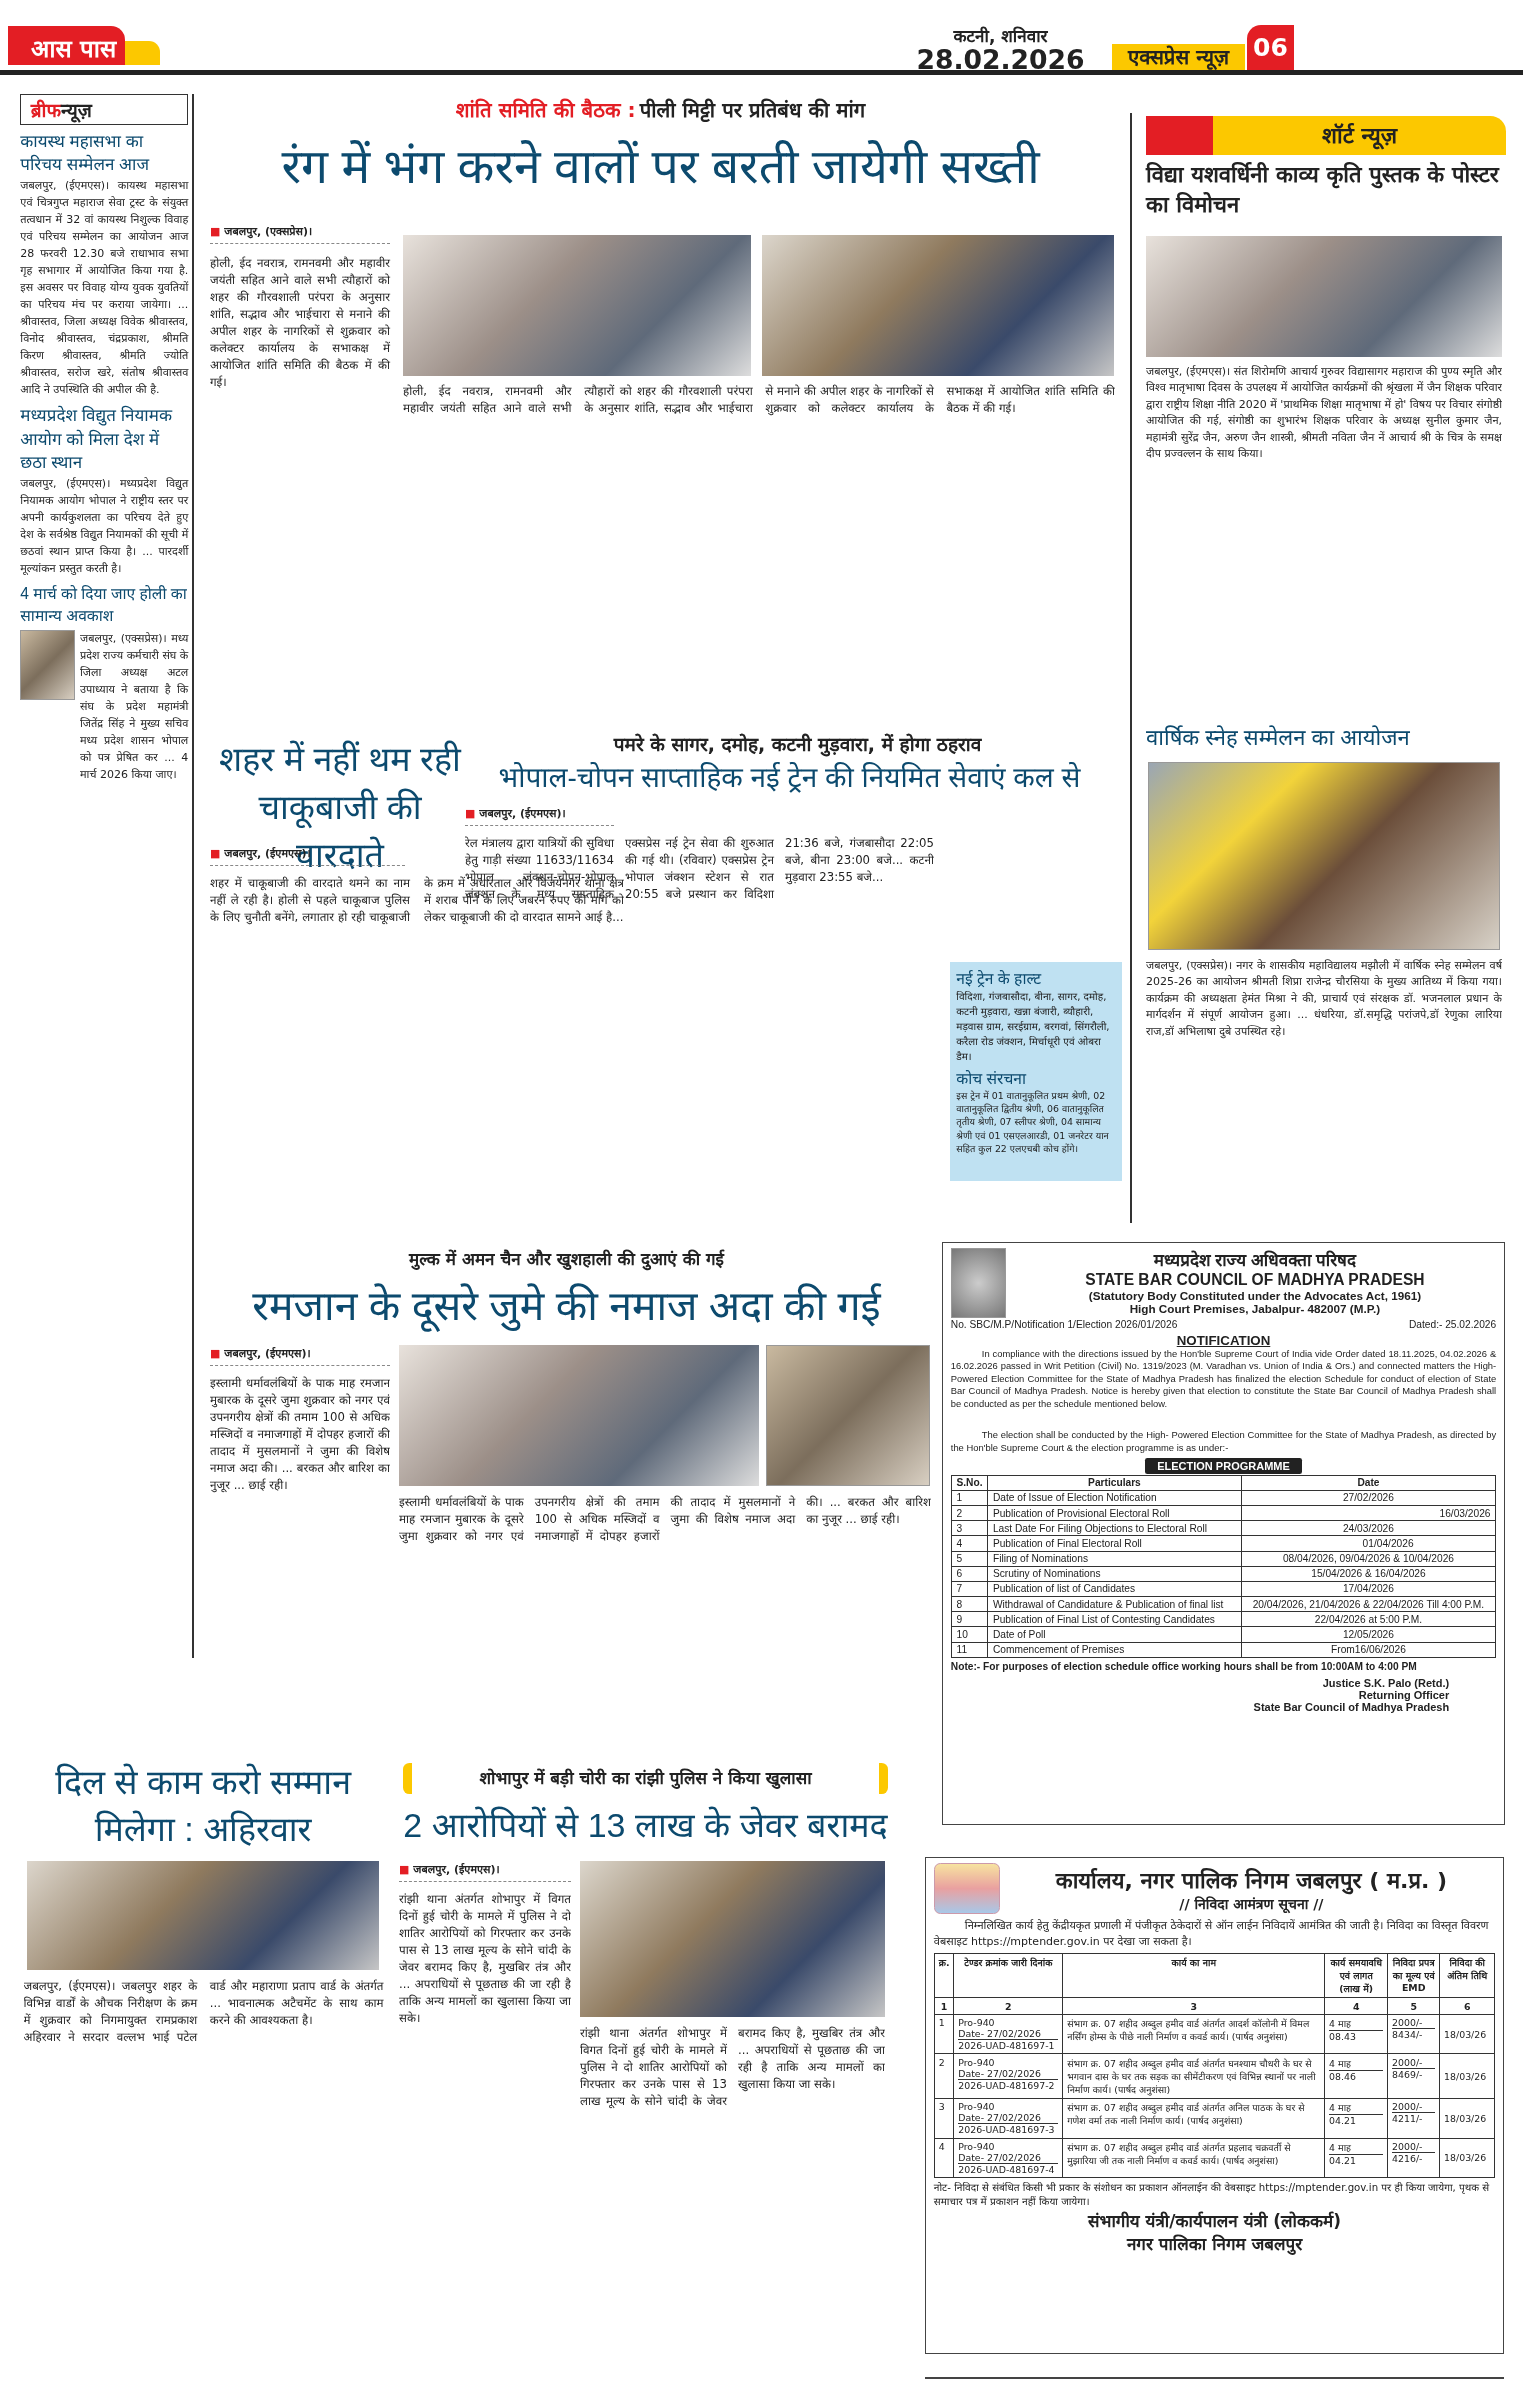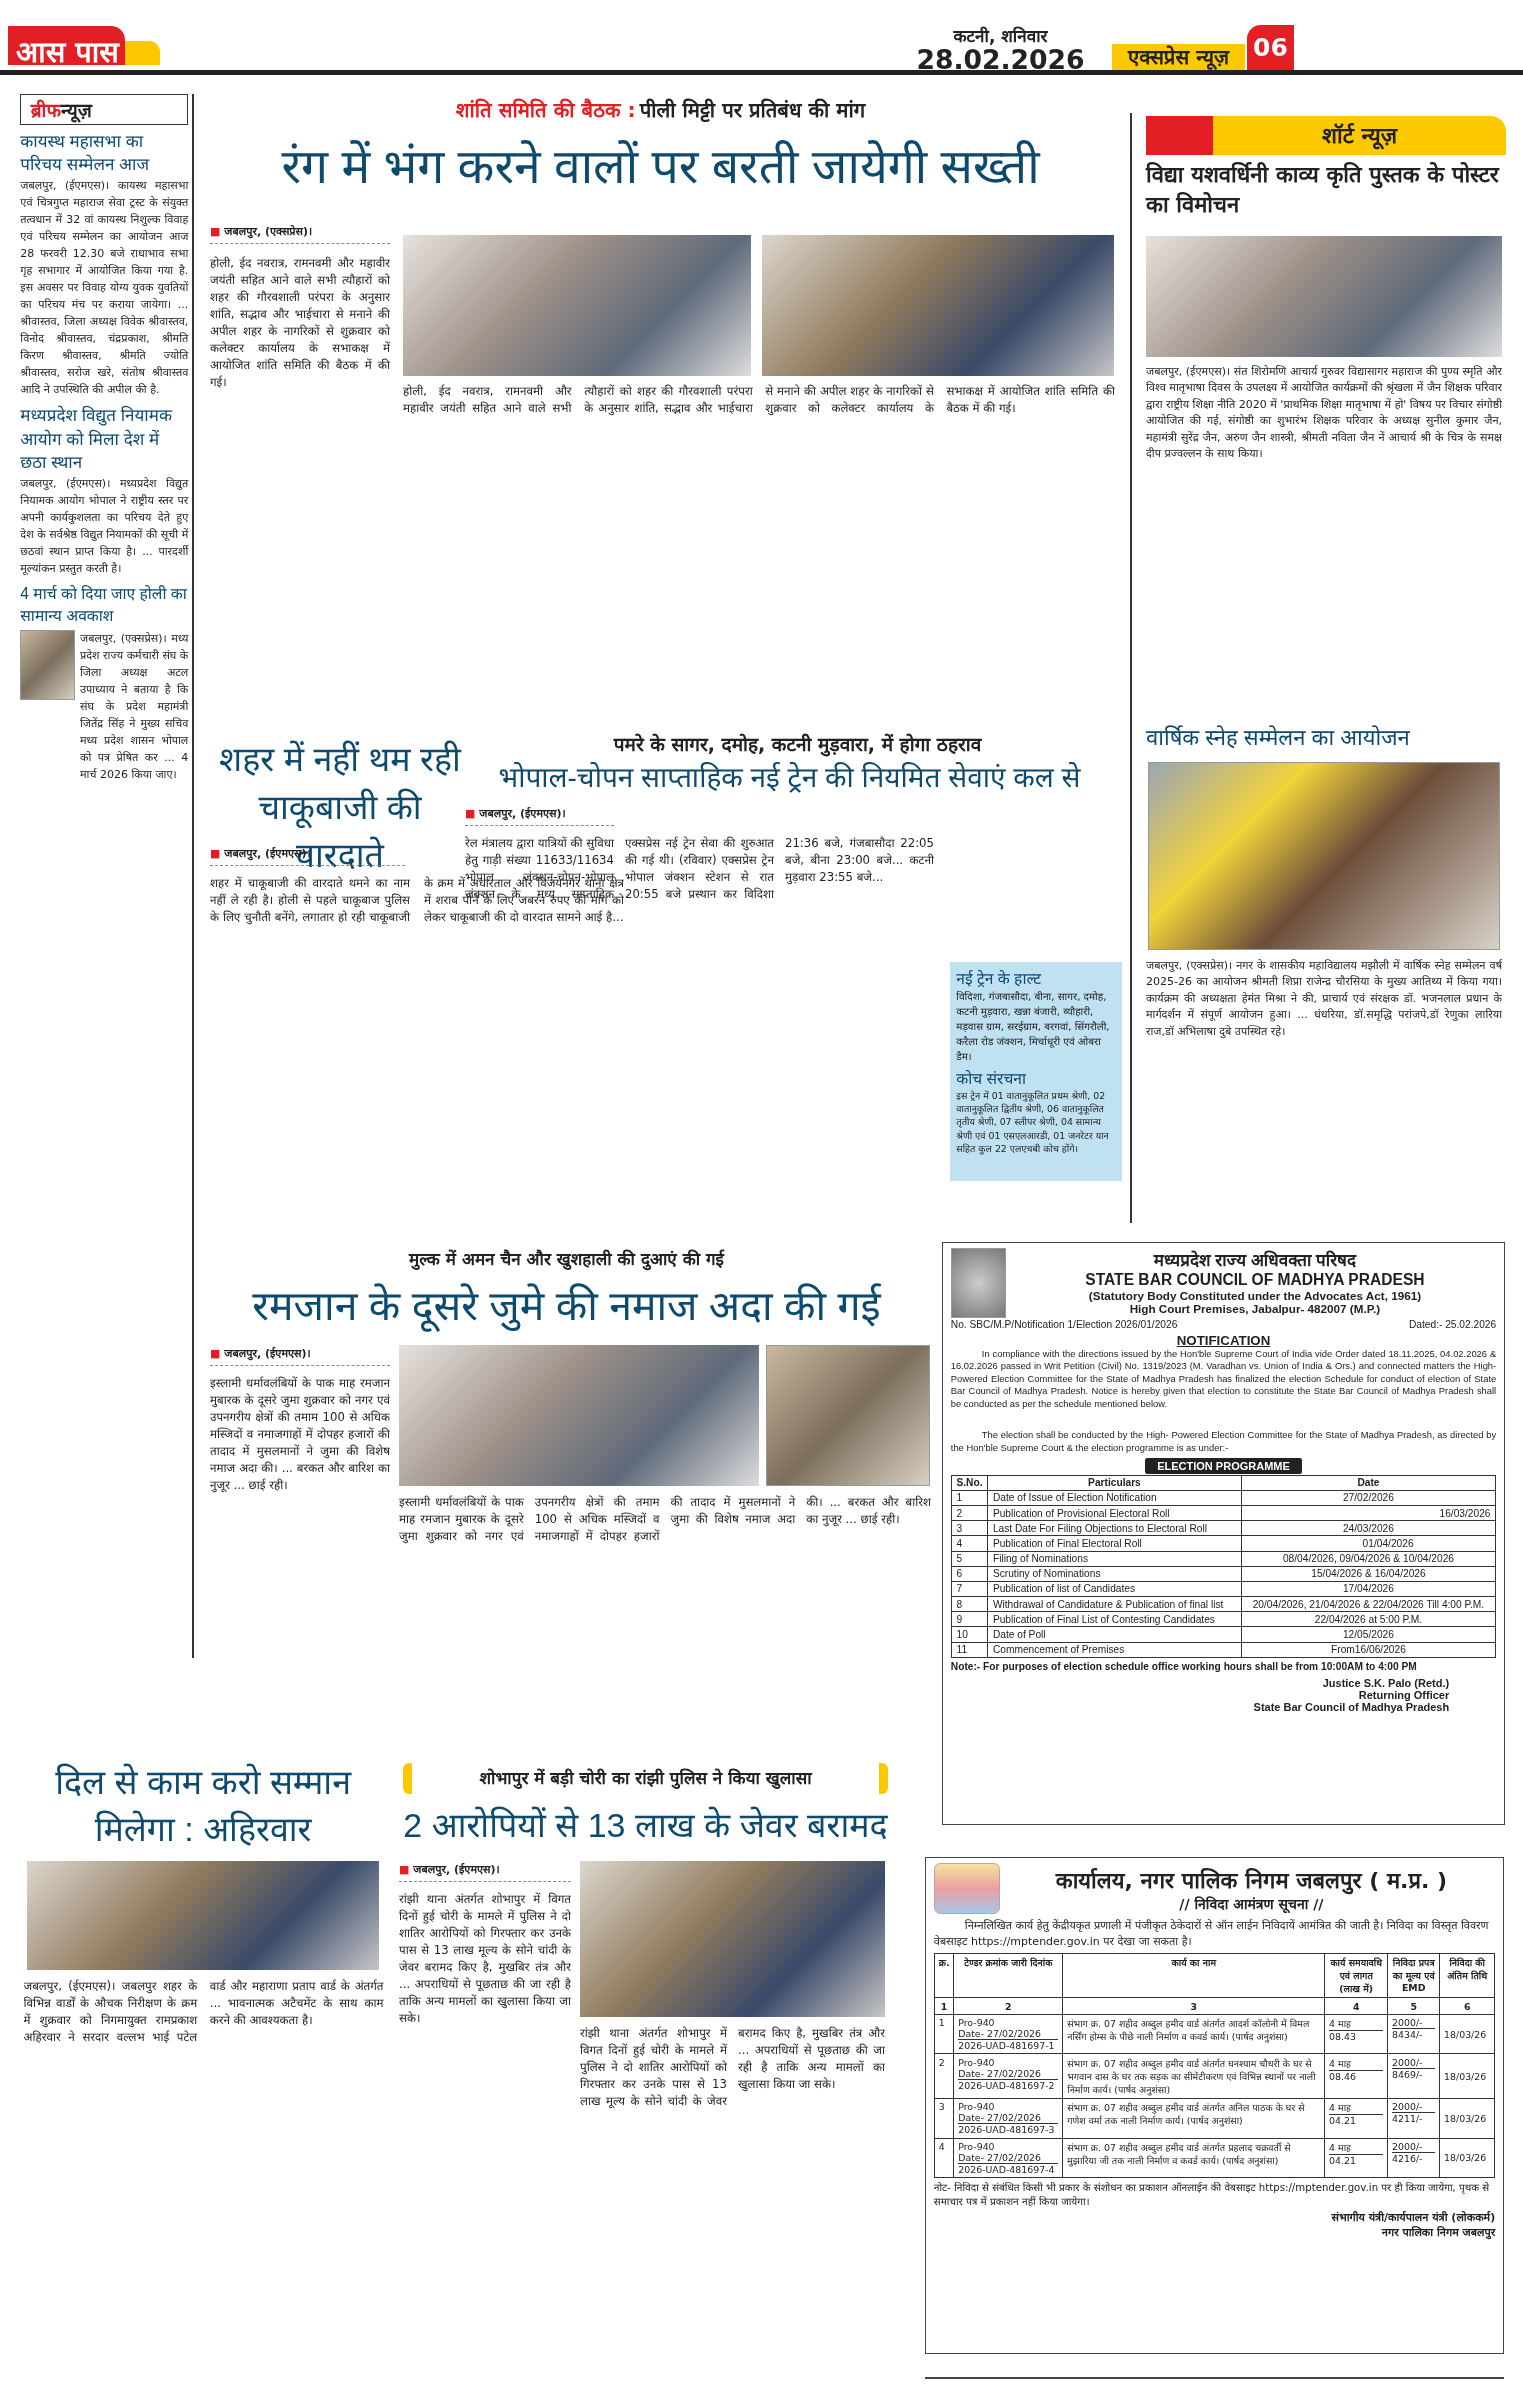--- a/index.html
+++ b/index.html
@@ -1,20 +1,20 @@
 <!DOCTYPE html>
 <html style="font-size:12.5px"><head>
 <meta charset="utf-8">
 <style>
 *{box-sizing:border-box;margin:0;padding:0}
 body{width:1523px;height:2401px;background:#fff;font-family:"DejaVu Sans",sans-serif;color:#222;position:relative;overflow:hidden}
 .abs{position:absolute}
 .hdr-red{left:7.8px;top:26px;width:117px;height:39px;background:#e31e24;border-radius:0 14px 0 0}
 .hdr-yel{left:125px;top:41px;width:35px;height:23.5px;background:#fcc800;border-radius:0 11px 0 0}
-.hdr-title{left:16px;top:31px;font-size:29px;font-weight:bold;color:#fff}
+.hdr-title{left:31px;top:31px;font-size:24px;font-weight:bold;color:#fff}
 .hdr-date{left:899px;top:23.5px;text-align:center;width:203px}
 .hdr-date .city{font-size:17px;font-weight:bold}
 .hdr-date .d{font-size:26.6px;font-weight:bold;line-height:26.6px}
 .hdr-brand{left:1112px;top:44px;width:133px;height:26.6px;background:#fcc800;font-size:20.3px;font-weight:bold;text-align:center;line-height:26.6px}
 .hdr-page{left:1247px;top:25px;width:47px;height:45px;background:#e31e24;color:#fff;font-size:25px;font-weight:bold;text-align:center;line-height:45px;border-radius:14px 0 0 0}
 .rule{left:0;top:70px;width:1523px;height:4.7px;background:#222}
 .col-rule{width:2.3px;background:#333}
 .box-title{border:1.6px solid #333;font-weight:bold;font-size:15.6px}
 .red{color:#e31e24}
 .hl{font-weight:normal;color:#0c4a6e;font-family:"Liberation Sans",sans-serif}
@@ -317,19 +317,19 @@
           </td>
           <td>
             <div style="border-bottom:0.8px solid #333">2000/-</div>
             <div>4216/-</div>
           </td>
           <td style="vertical-align:middle">18/03/26</td>
         </tr>
       </tbody>
   </table>
   <div style="font-size:10.2px;line-height:14px;margin-top:3.1px">नोट- निविदा से संबंधित किसी भी प्रकार के संशोधन का प्रकाशन ऑनलाईन की वेबसाइट https://mptender.gov.in पर ही किया जायेगा, पृथक से समाचार पत्र में प्रकाशन नहीं किया जायेगा।</div>
-  <div style="text-align:right;font-weight:bold;font-size:11px">
+  <div style="text-align:center;font-weight:bold;font-size:17px">
     <div>संभागीय यंत्री/कार्यपालन यंत्री (लोककर्म)</div>
     <div>नगर पालिका निगम जबलपुर</div>
   </div>
 </div>
 <div class="abs" style="left:925px;top:2377px;width:579px;height:2.3px;background:#444"></div>
 
 
 </body></html>

